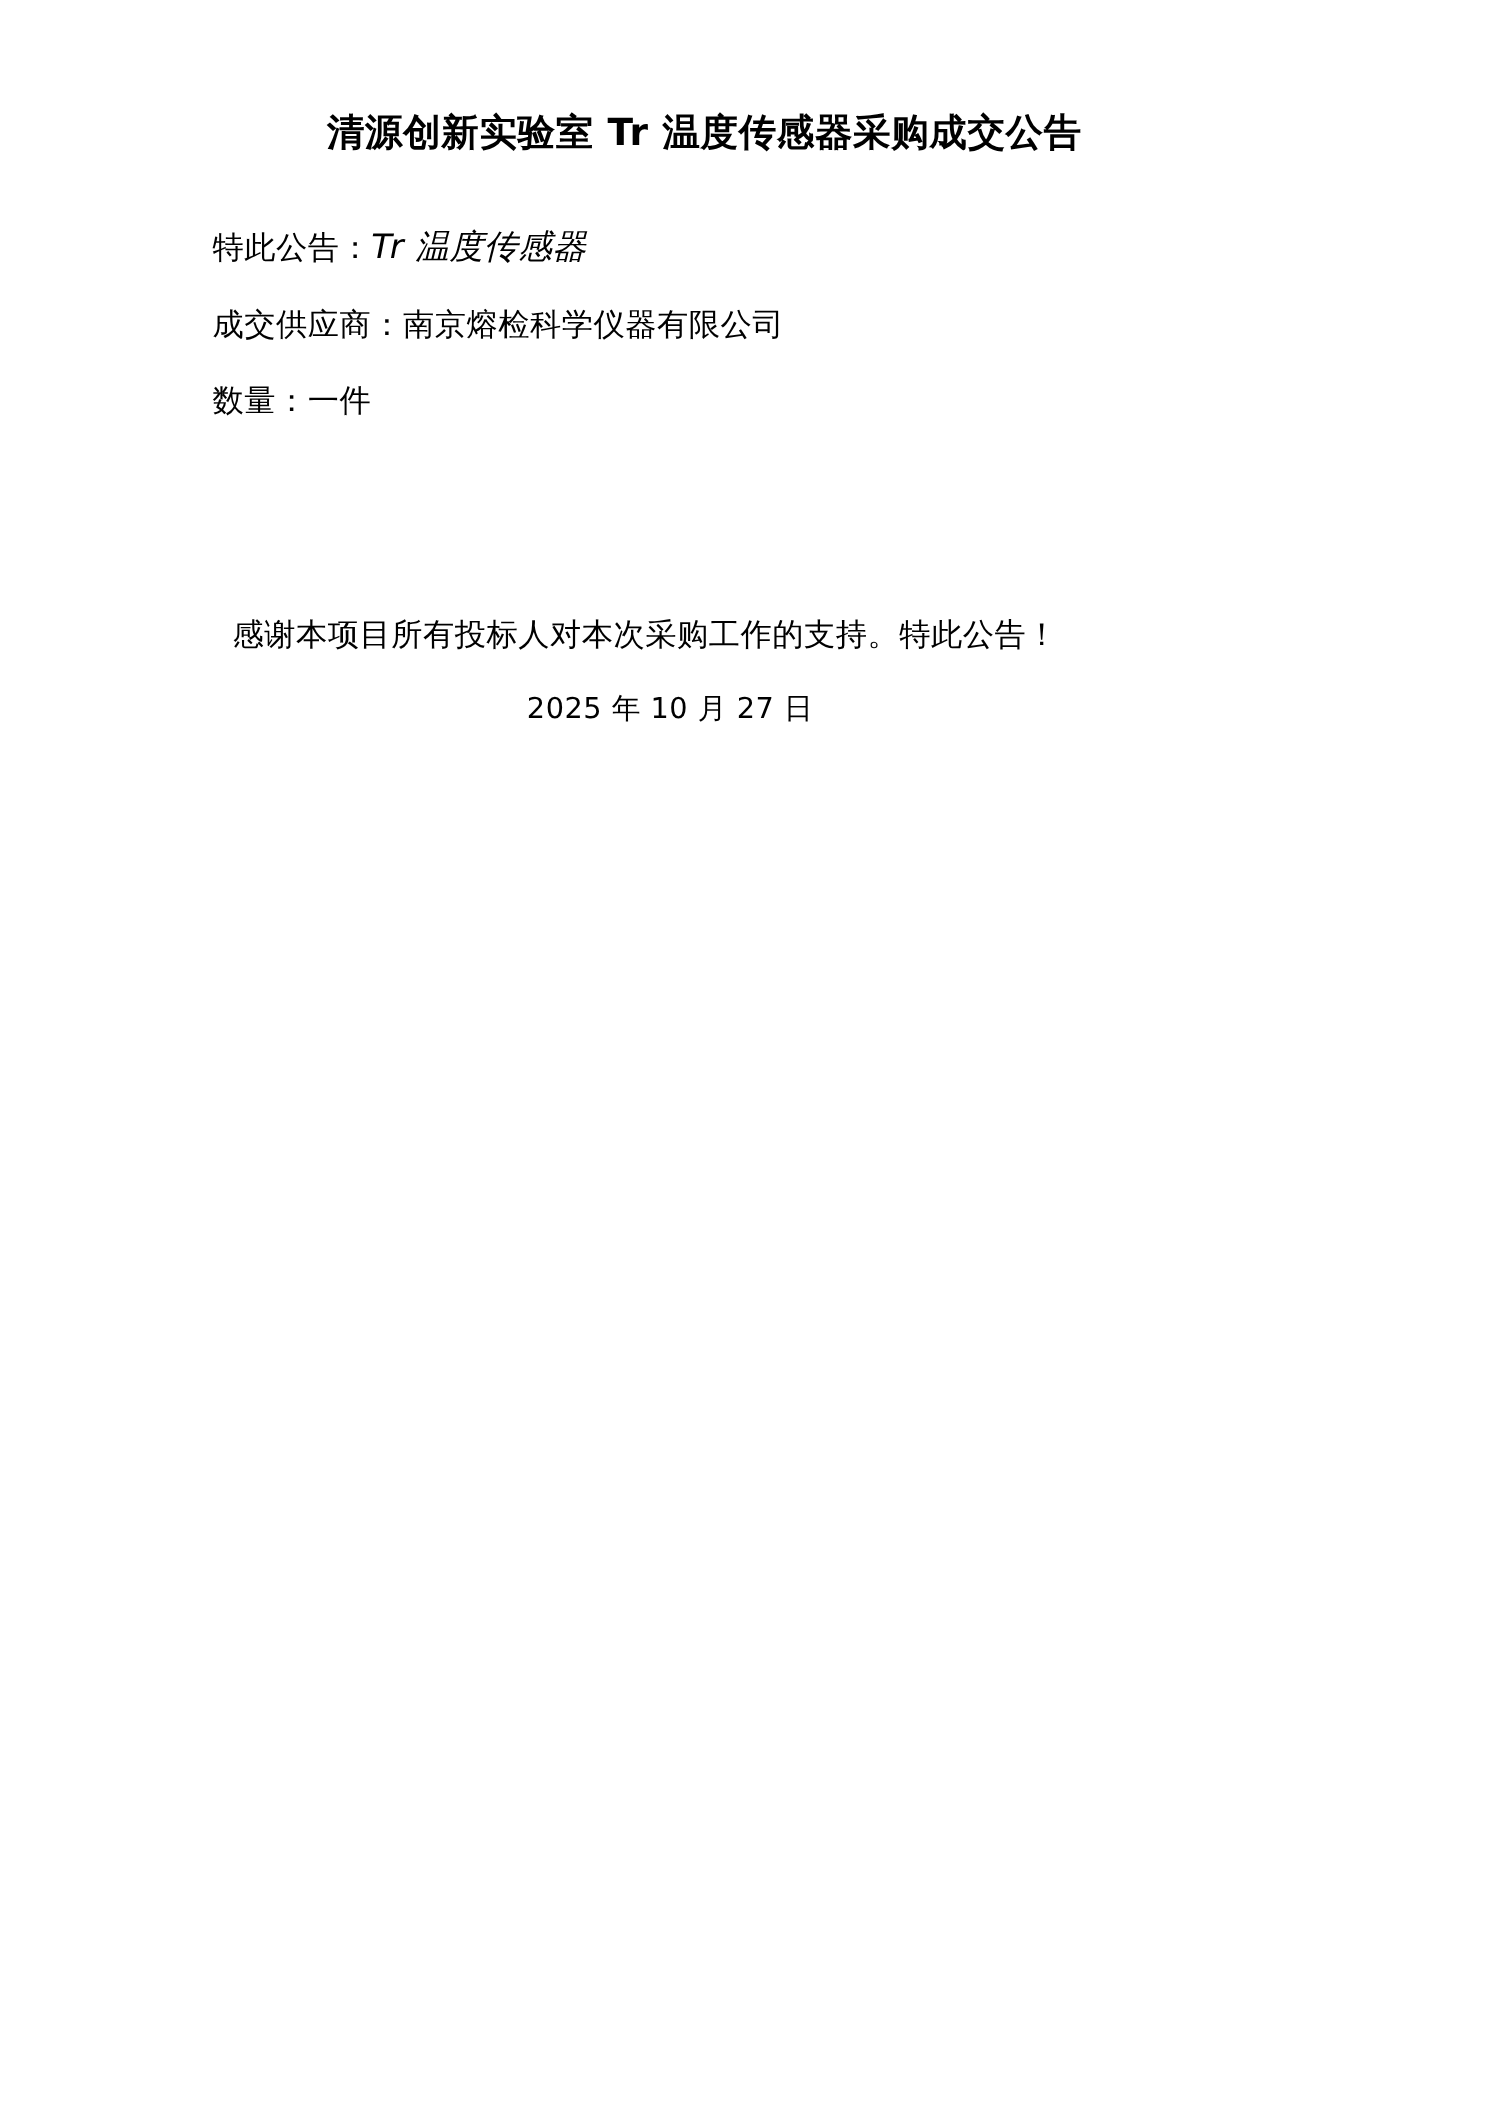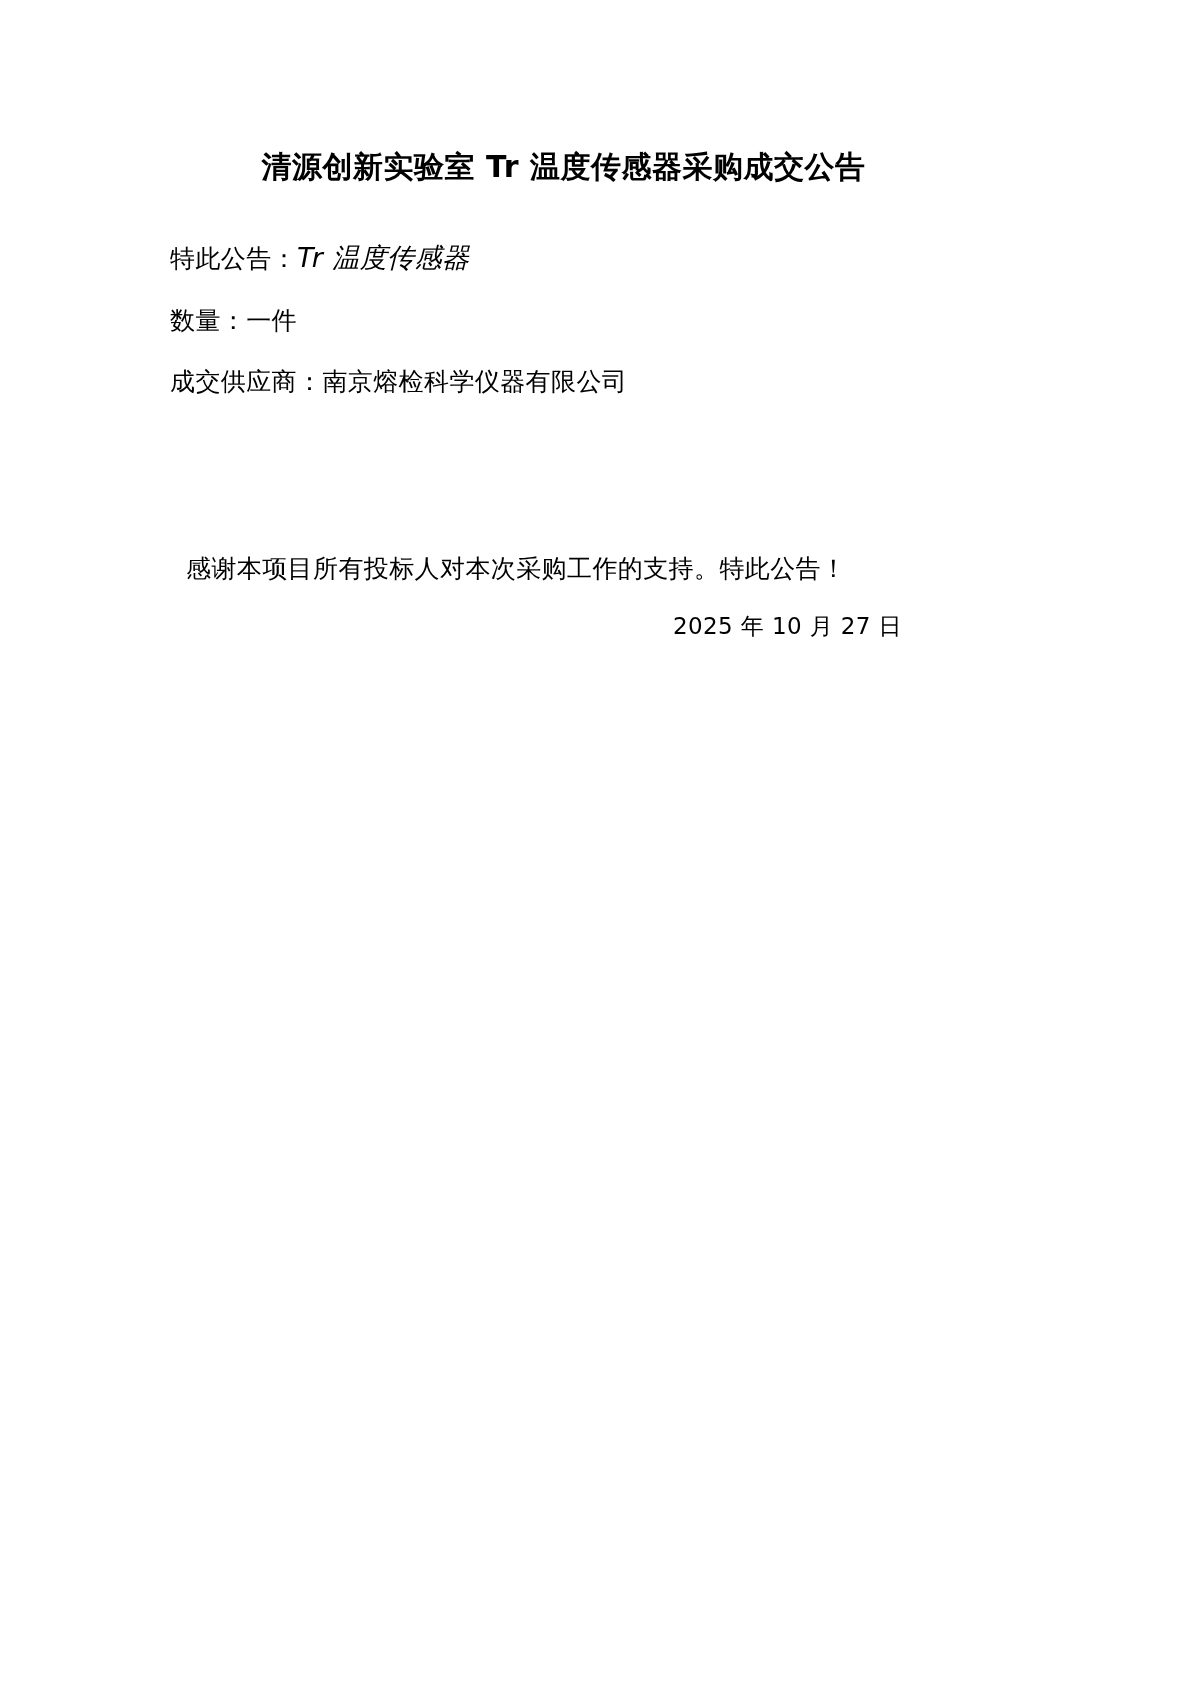--- a/index.html
+++ b/index.html
@@ -12,21 +12,21 @@
     height: 1684px;
     font-family: "Liberation Serif", "DejaVu Serif", serif;
     color: #000000;
     position: relative;
     overflow: hidden;
   }
   .page {
     box-sizing: border-box;
     width: 1127px;
     height: 1684px;
-    padding: 120px 170px 0 170px;
+    padding: 60px 170px 0 170px;
     position: relative;
   }
   .doc-title {
     text-align: center;
     font-family: "DejaVu Sans", "Liberation Sans", sans-serif;
     font-weight: bold;
     font-size: 30px;
     letter-spacing: 0.5px;
     margin: 0;
     padding-top: 24px;
@@ -51,21 +51,21 @@
   .spacer-block {
     height: 110px;
   }
   .thanks {
     font-size: 25px;
     line-height: 1.3;
     margin: 16px;
     letter-spacing: 0.4px;
   }
   .date-line {
-    text-align: right;
+    text-align: center;
     padding-right: 55px;
     font-size: 25px;
     letter-spacing: 0.4px;
   }
   .date-line .latin {
     font-family: "DejaVu Sans", "Liberation Sans", sans-serif;
     font-size: 23px;
   }
 </style>
 </head>
@@ -75,25 +75,25 @@
 
   <h1 class="doc-title">清源创新实验室 Tr 温度传感器采购成交公告</h1>
 
   <div class="body-block">
 
     <p class="para">
       <span>特此公告：</span><span class="latin">Tr 温度传感器</span>
     </p>
 
     <p class="para">
-      <span>数量：</span><span>一件</span>
+      <span>成交供应商：</span><span>南京熔检科学仪器有限公司</span>
     </p>
 
     <p class="para">
-      <span>成交供应商：</span><span>南京熔检科学仪器有限公司</span>
+      <span>数量：</span><span>一件</span>
     </p>
 
 
     <div class="spacer-block"></div>
 
     <p class="thanks">感谢本项目所有投标人对本次采购工作的支持。特此公告！</p>
 
     <p class="date-line">
       <span class="latin">2025 年 10 月 27 日</span>
     </p>

